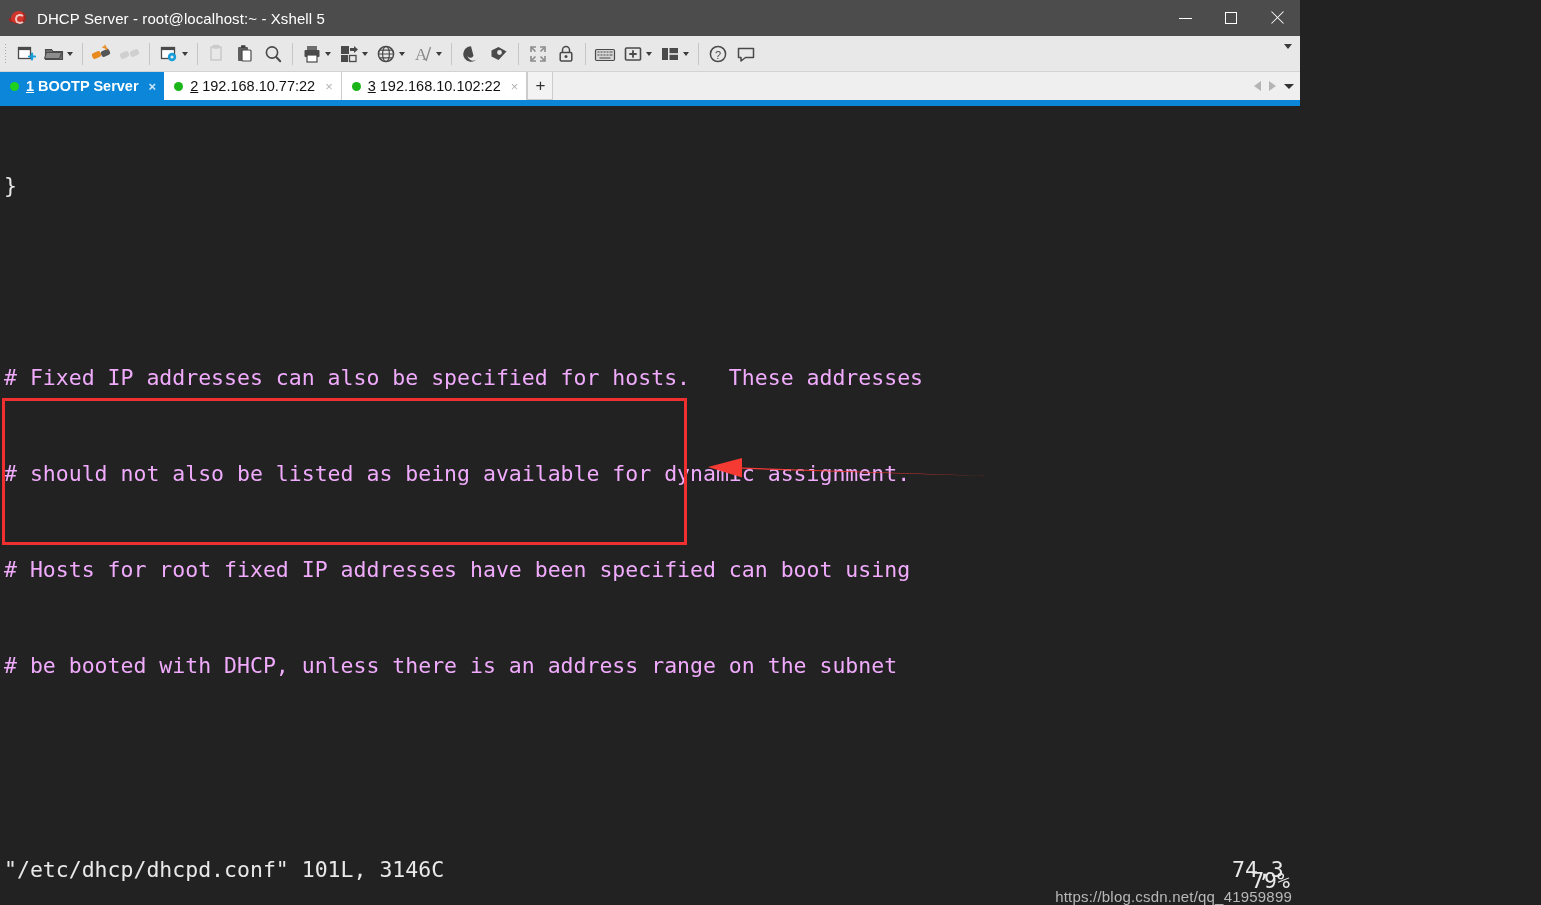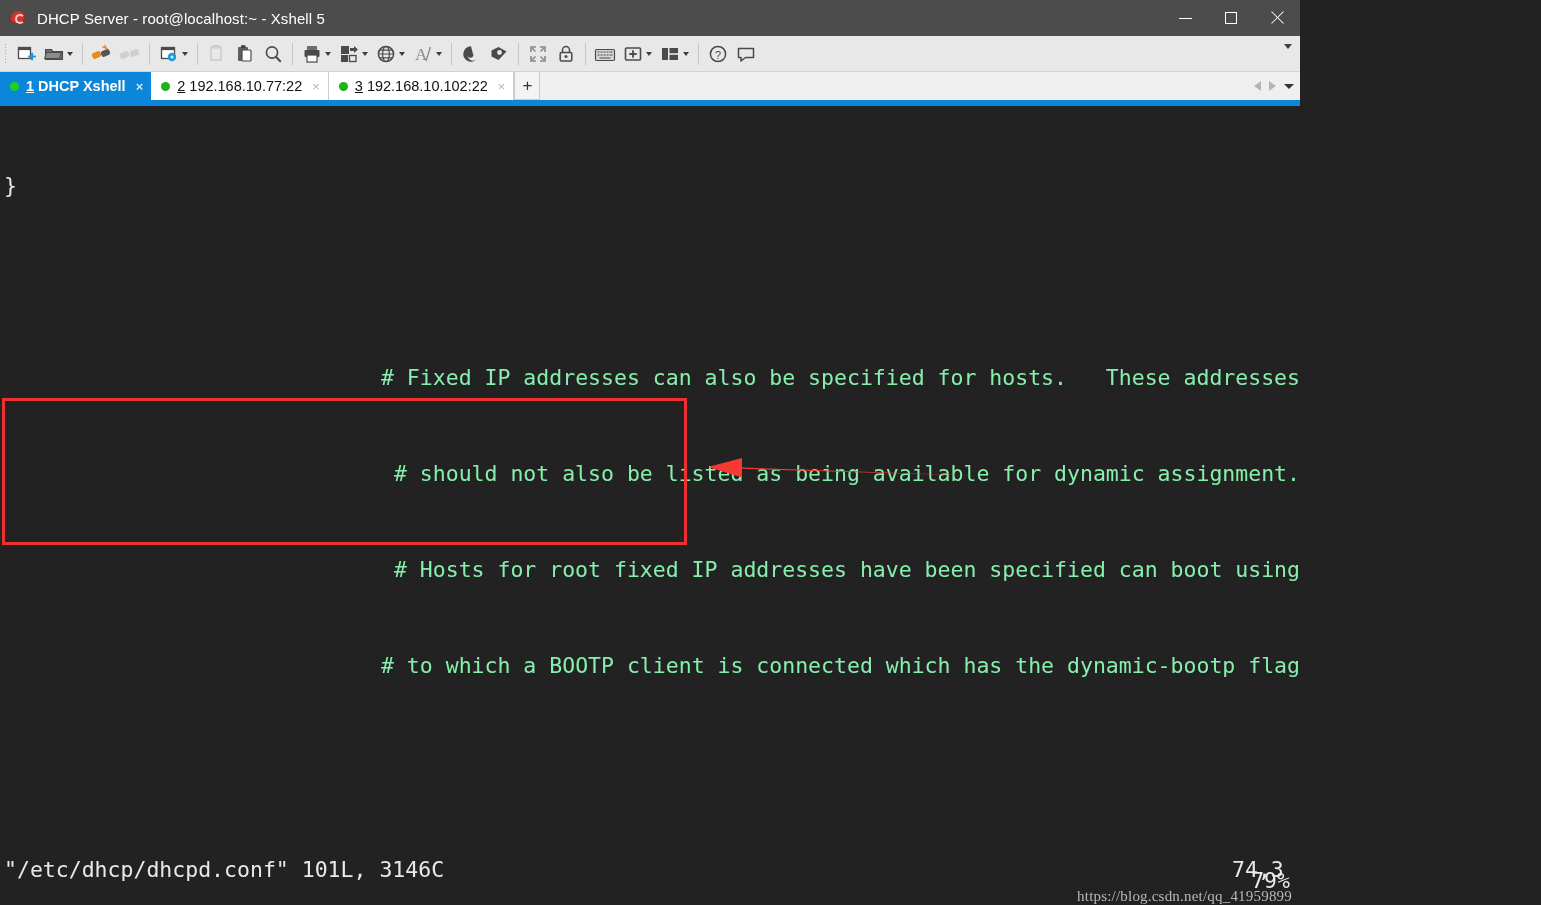--- a/index.html
+++ b/index.html
@@ -210,21 +210,21 @@
     position: absolute;
     left: 4px; top: 0;
     right: 0; bottom: 0;
     font-family: "DejaVu Sans Mono", "Liberation Mono", monospace;
     font-size: 21.5px;
     line-height: 32px;
     white-space: pre;
     color: #e6e6e6;
   }
   .term-lines .ln { height: 32px; }
-  .c-comment { color: #86efac; text-align: right; }
+  .c-comment { color: #f0abfc; }
   .c-text    { color: #e9e9e9; }
 
   
   .anno-box {
     position: absolute;
     left: 2px; top: 292px;
     width: 685px; height: 147px;
     border: 3px solid #f03030;
     pointer-events: none;
   }
@@ -245,21 +245,21 @@
     font-size: 21.5px;
     color: #e9e9e9;
     white-space: pre;
   }
   .st-file { position: absolute; left: 4px; top: 0; }
   .st-pos  { position: absolute; left: 1232px; top: 0; }
   .st-pct  { position: absolute; right: 10px; top: 11px; }
   .watermark {
     position: absolute;
     right: 8px; bottom: 0px;
-    font-family: Liberation Serif, serif;
+    font-family: Liberation Sans, sans-serif;
     font-size: 15px;
     color: #b8b8b8;
     letter-spacing: 0.2px;
   }
 </style>
 </head>
 <body>
 
 <div class="app">
 
@@ -510,21 +510,21 @@
     <div class="tb-overflow">
       <span class="caret"></span>
     </div>
   </div>
 
   <div class="tabbar">
 
     <div class="tab active">
       <span class="tab-dot"></span>
       <span class="tab-num">1</span>
-      <span>DHCP Xshell</span>
+      <span>BOOTP Server</span>
       <span class="tab-close">×</span>
     </div>
 
     <div class="tab">
       <span class="tab-dot"></span>
       <span class="tab-num">2</span>
       <span>192.168.10.77:22</span>
       <span class="tab-close">×</span>
     </div>
 
@@ -545,21 +545,21 @@
   </div>
 
   <div class="terminal">
 
     <div class="term-lines">
       <div class="ln c-text">}</div>
       <div class="ln"></div>
       <div class="ln c-comment"># Fixed IP addresses can also be specified for hosts.   These addresses</div>
       <div class="ln c-comment"># should not also be listed as being available for dynamic assignment.</div>
       <div class="ln c-comment"># Hosts for root fixed IP addresses have been specified can boot using</div>
-      <div class="ln c-comment"># to which a BOOTP client is connected which has the dynamic-bootp flag</div>
+      <div class="ln c-comment"># be booted with DHCP, unless there is an address range on the subnet</div>
       
       
       
       
       
       
       
       
       
       

